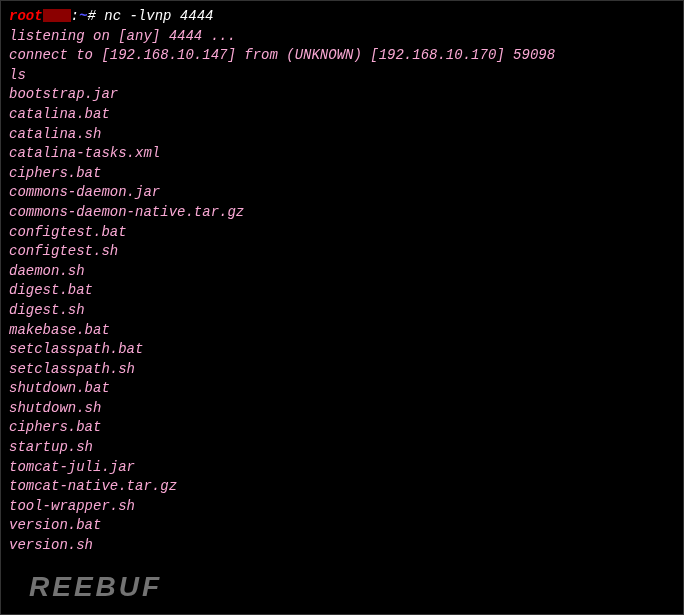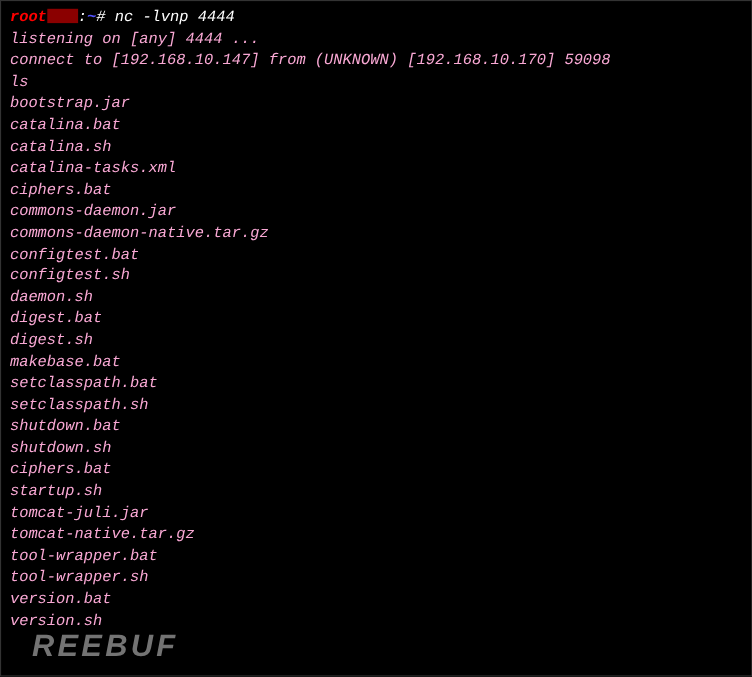--- a/index.html
+++ b/index.html
@@ -92,21 +92,20 @@
       <div class="terminal-line output">digest.sh</div>
       <div class="terminal-line output">makebase.bat</div>
       <div class="terminal-line output">setclasspath.bat</div>
       <div class="terminal-line output">setclasspath.sh</div>
       <div class="terminal-line output">shutdown.bat</div>
       <div class="terminal-line output">shutdown.sh</div>
       <div class="terminal-line output">ciphers.bat</div>
       <div class="terminal-line output">startup.sh</div>
       <div class="terminal-line output">tomcat-juli.jar</div>
       <div class="terminal-line output">tomcat-native.tar.gz</div>
-      <div class="terminal-line output">tool-wrapper.bat</div>
       <div class="terminal-line output">tool-wrapper.sh</div>
       <div class="terminal-line output">version.bat</div>
       <div class="terminal-line output">version.sh</div>
     </div>
   <div class="terminal-line"></div>
 </div>
 
 <div class="watermark">REEBUF</div>
 
 </body></html>

